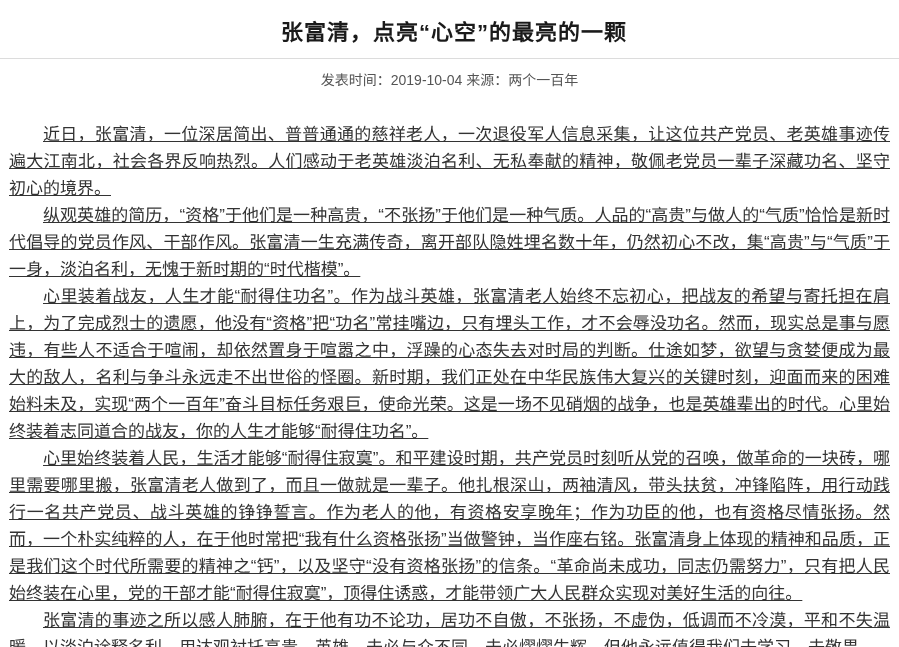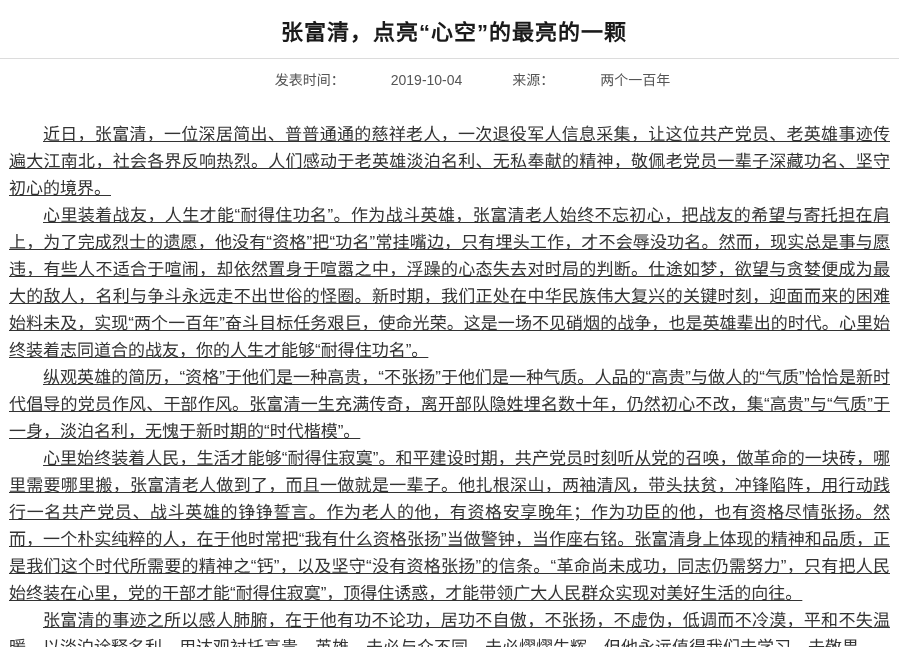--- a/index.html
+++ b/index.html
@@ -29,21 +29,21 @@
     border: none;
     border-top: 1px solid #dcdcdc;
     margin: 0;
   }
   .article-meta {
     text-align: center;
     font-size: 14px;
     color: #555555;
     padding: 10px 0 8px 0;
   }
-  .article-meta span { white-space: pre; margin-left: 46px; }
+  .article-meta span { white-space: pre; }
   .article-body {
     padding: 24px 9px 10px 9px;
     font-size: 17px;
     line-height: 27px;
     color: #333333;
   }
   .para {
     margin: 0;
     text-indent: 2em;
     text-align: justify;
@@ -59,20 +59,20 @@
   <div class="article-header">
     <h1 class="article-title">张富清，点亮“心空”的最亮的一颗</h1>
     <hr class="header-divider">
     <div class="article-meta">
       <span>发表时间：</span><span>2019-10-04</span><span> 来源：</span><span>两个一百年</span>
     </div>
   </div>
 
   <div class="article-body">
     <p class="para">近日，张富清，一位深居简出、普普通通的慈祥老人，一次退役军人信息采集，让这位共产党员、老英雄事迹传遍大江南北，社会各界反响热烈。人们感动于老英雄淡泊名利、无私奉献的精神，敬佩老党员一辈子深藏功名、坚守初心的境界。</p>
+    <p class="para">纵观英雄的简历，“资格”于他们是一种高贵，“不张扬”于他们是一种气质。人品的“高贵”与做人的“气质”恰恰是新时代倡导的党员作风、干部作风。张富清一生充满传奇，离开部队隐姓埋名数十年，仍然初心不改，集“高贵”与“气质”于一身，淡泊名利，无愧于新时期的“时代楷模”。</p>
     <p class="para">心里装着战友，人生才能“耐得住功名”。作为战斗英雄，张富清老人始终不忘初心，把战友的希望与寄托担在肩上，为了完成烈士的遗愿，他没有“资格”把“功名”常挂嘴边，只有埋头工作，才不会辱没功名。然而，现实总是事与愿违，有些人不适合于喧闹，却依然置身于喧嚣之中，浮躁的心态失去对时局的判断。仕途如梦，欲望与贪婪便成为最大的敌人，名利与争斗永远走不出世俗的怪圈。新时期，我们正处在中华民族伟大复兴的关键时刻，迎面而来的困难始料未及，实现“两个一百年”奋斗目标任务艰巨，使命光荣。这是一场不见硝烟的战争，也是英雄辈出的时代。心里始终装着志同道合的战友，你的人生才能够“耐得住功名”。</p>
-    <p class="para">纵观英雄的简历，“资格”于他们是一种高贵，“不张扬”于他们是一种气质。人品的“高贵”与做人的“气质”恰恰是新时代倡导的党员作风、干部作风。张富清一生充满传奇，离开部队隐姓埋名数十年，仍然初心不改，集“高贵”与“气质”于一身，淡泊名利，无愧于新时期的“时代楷模”。</p>
     <p class="para">心里始终装着人民，生活才能够“耐得住寂寞”。和平建设时期，共产党员时刻听从党的召唤，做革命的一块砖，哪里需要哪里搬，张富清老人做到了，而且一做就是一辈子。他扎根深山，两袖清风，带头扶贫，冲锋陷阵，用行动践行一名共产党员、战斗英雄的铮铮誓言。作为老人的他，有资格安享晚年；作为功臣的他，也有资格尽情张扬。然而，一个朴实纯粹的人，在于他时常把“我有什么资格张扬”当做警钟，当作座右铭。张富清身上体现的精神和品质，正是我们这个时代所需要的精神之“钙”，以及坚守“没有资格张扬”的信条。“革命尚未成功，同志仍需努力”，只有把人民始终装在心里，党的干部才能“耐得住寂寞”，顶得住诱惑，才能带领广大人民群众实现对美好生活的向往。</p>
     <p class="para">张富清的事迹之所以感人肺腑，在于他有功不论功，居功不自傲，不张扬，不虚伪，低调而不冷漠，平和不失温暖，以淡泊诠释名利，用达观衬托高贵。英雄，未必与众不同，未必熠熠生辉，但他永远值得我们去学习，去敬畏。</p>
 
   </div>
 
 </div>
 
 </body></html>

